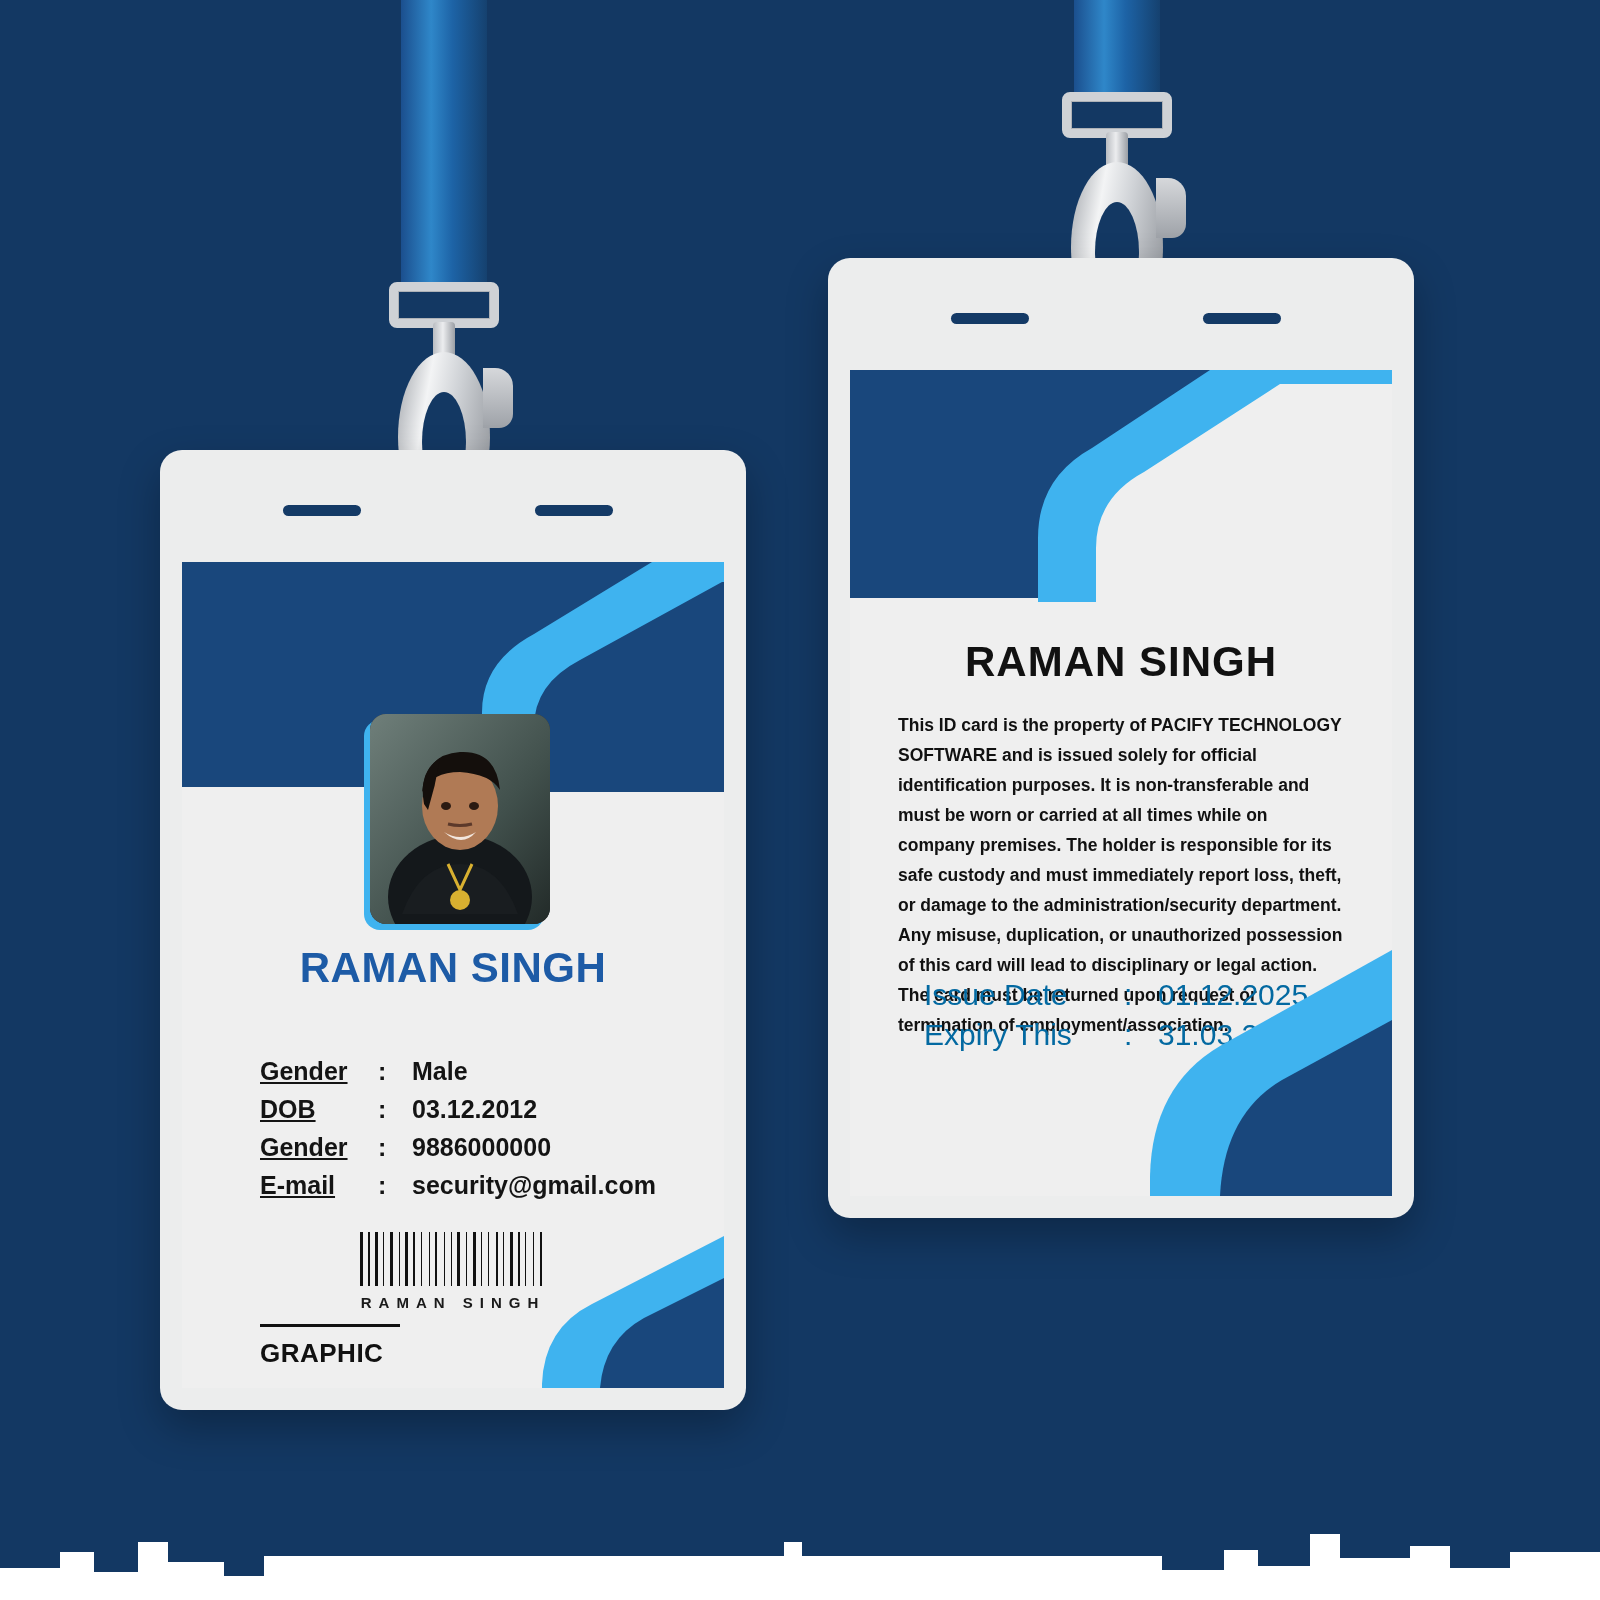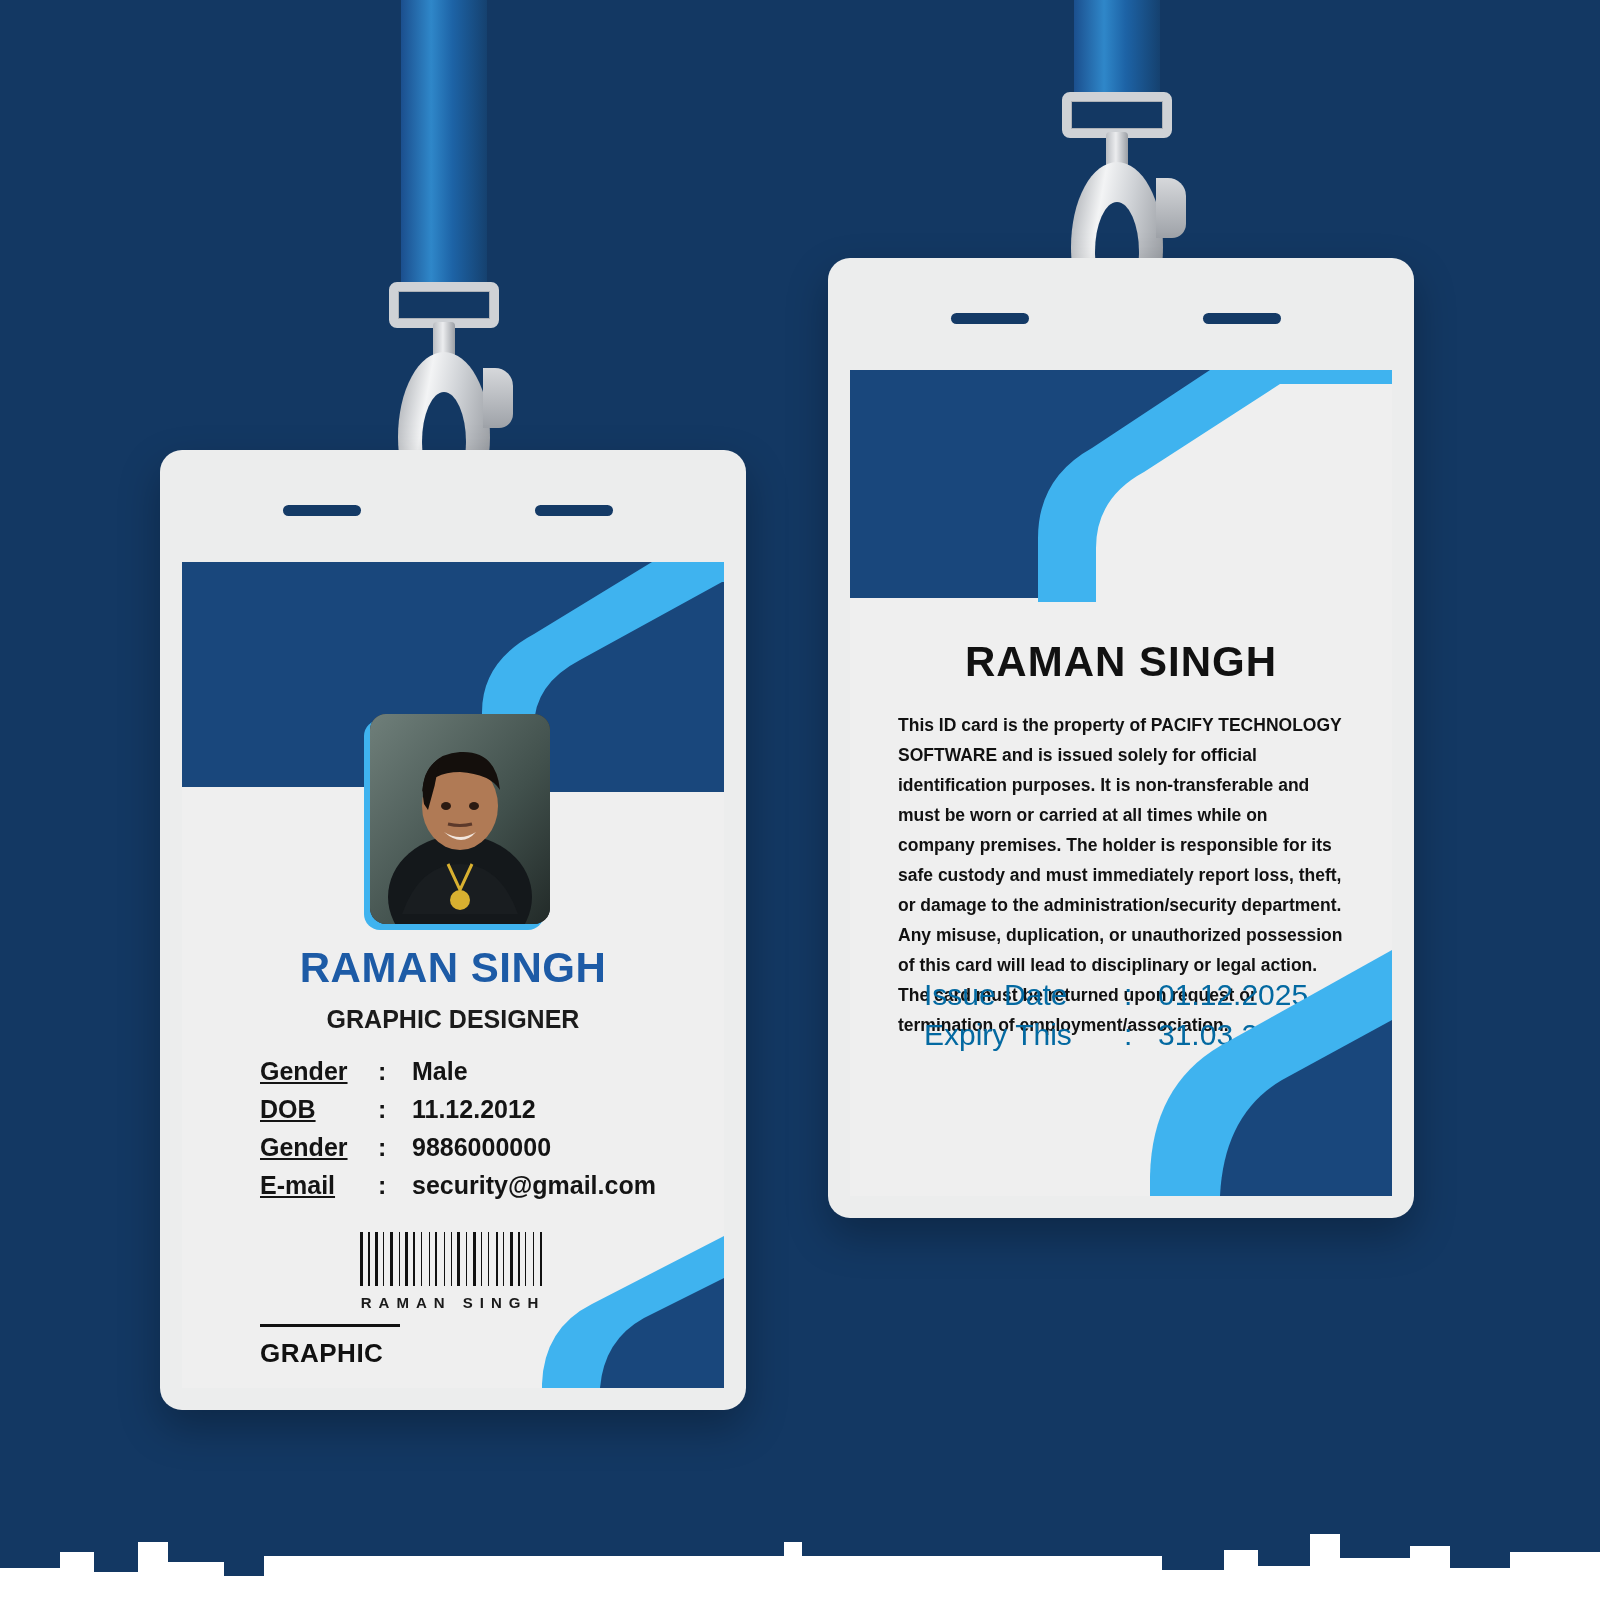--- a/index.html
+++ b/index.html
@@ -159,32 +159,31 @@
           <ellipse cx="76" cy="92" rx="5" ry="4" fill="#2a1a12"></ellipse>
           <ellipse cx="104" cy="92" rx="5" ry="4" fill="#2a1a12"></ellipse>
           <path d="M74 118 Q90 128 106 118 Q92 134 74 118 Z" fill="#f2e6dd"></path>
           <path d="M78 110 Q90 113 102 110" stroke="#5c392a" stroke-width="3" fill="none"></path>
           <circle cx="90" cy="186" r="10" fill="#d8b030"></circle>
           <path d="M78 150 L90 176 L102 150" stroke="#d8b030" stroke-width="3" fill="none"></path>
         </svg>
       </div>
 
       <div class="name" style="top:382px; font-size:42px;">RAMAN SINGH</div>
-      <div class="role" style="top:443px; font-size:25px;">GRAPHIC DESIGNER</div>
 
       <div class="fields" style="left:78px; top:495px;">
         <div class="frow">
           <span class="flabel">Gender</span>
           <span class="fcolon">:</span>
           <span class="fvalue">Male</span>
         </div>
         <div class="frow">
           <span class="flabel">DOB</span>
           <span class="fcolon">:</span>
-          <span class="fvalue">11.12.2012</span>
+          <span class="fvalue">03.12.2012</span>
         </div>
         <div class="frow">
           <span class="flabel">Gender</span>
           <span class="fcolon">:</span>
           <span class="fvalue">9886000000</span>
         </div>
         <div class="frow">
           <span class="flabel">E-mail</span>
           <span class="fcolon">:</span>
           <span class="fvalue">security@gmail.com</span>

